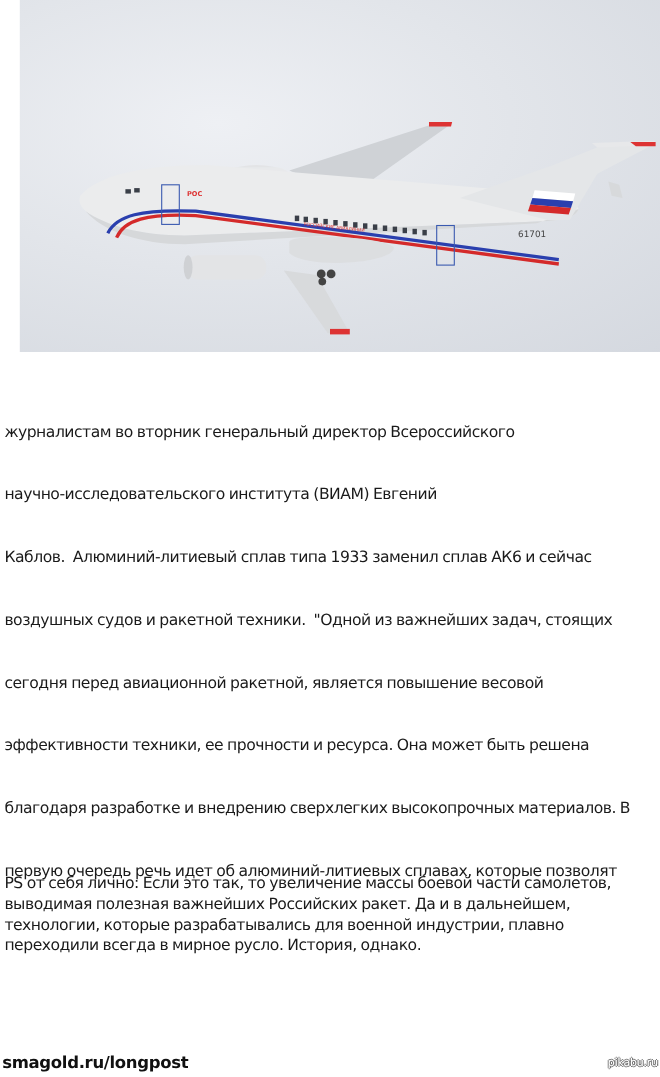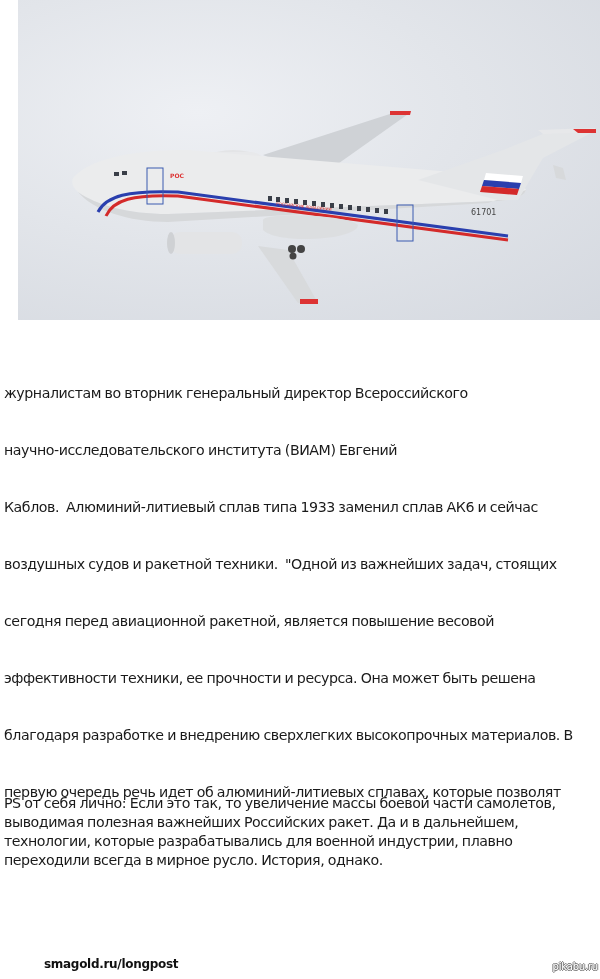--- a/index.html
+++ b/index.html
@@ -10,21 +10,21 @@
   .photo svg { display: block; }
 
   .article { position: absolute; left: 4px; top: 346px; width: 594px;
     font-family: "DejaVu Sans", sans-serif; font-size: 14.2px; line-height: 19px;
     letter-spacing: -0.45px; word-spacing: -0.5px; color: #1a1a1a; white-space: pre-wrap; }
   .ps { position: absolute; left: 4px; top: 765px; width: 596px;
     font-family: "DejaVu Sans", sans-serif; font-size: 14.2px; line-height: 19px;
     letter-spacing: -0.45px; word-spacing: -0.5px; color: #1a1a1a; margin-top: 29px; }
 
   .footer-left { position: absolute; left: 2px; top: 957px; font-family: "DejaVu Sans", sans-serif;
-    font-size: 12px; font-weight: bold; color: #111; letter-spacing: -0.3px; margin-left: 42px; }
+    font-size: 15px; font-weight: bold; color: #111; letter-spacing: -0.3px; }
   .footer-right { position: absolute; right: 2px; top: 961px; font-family: "DejaVu Sans", sans-serif;
     font-size: 10px; color: #ffffff; letter-spacing: -0.2px;
     text-shadow: -1px 0 #777, 1px 0 #777, 0 -1px #777, 0 1px #777; text-align: right; }
 </style>
 </head>
 <body>
 
 <div class="photo">
   <svg width="600" height="340" viewBox="0 0 600 340">
 

